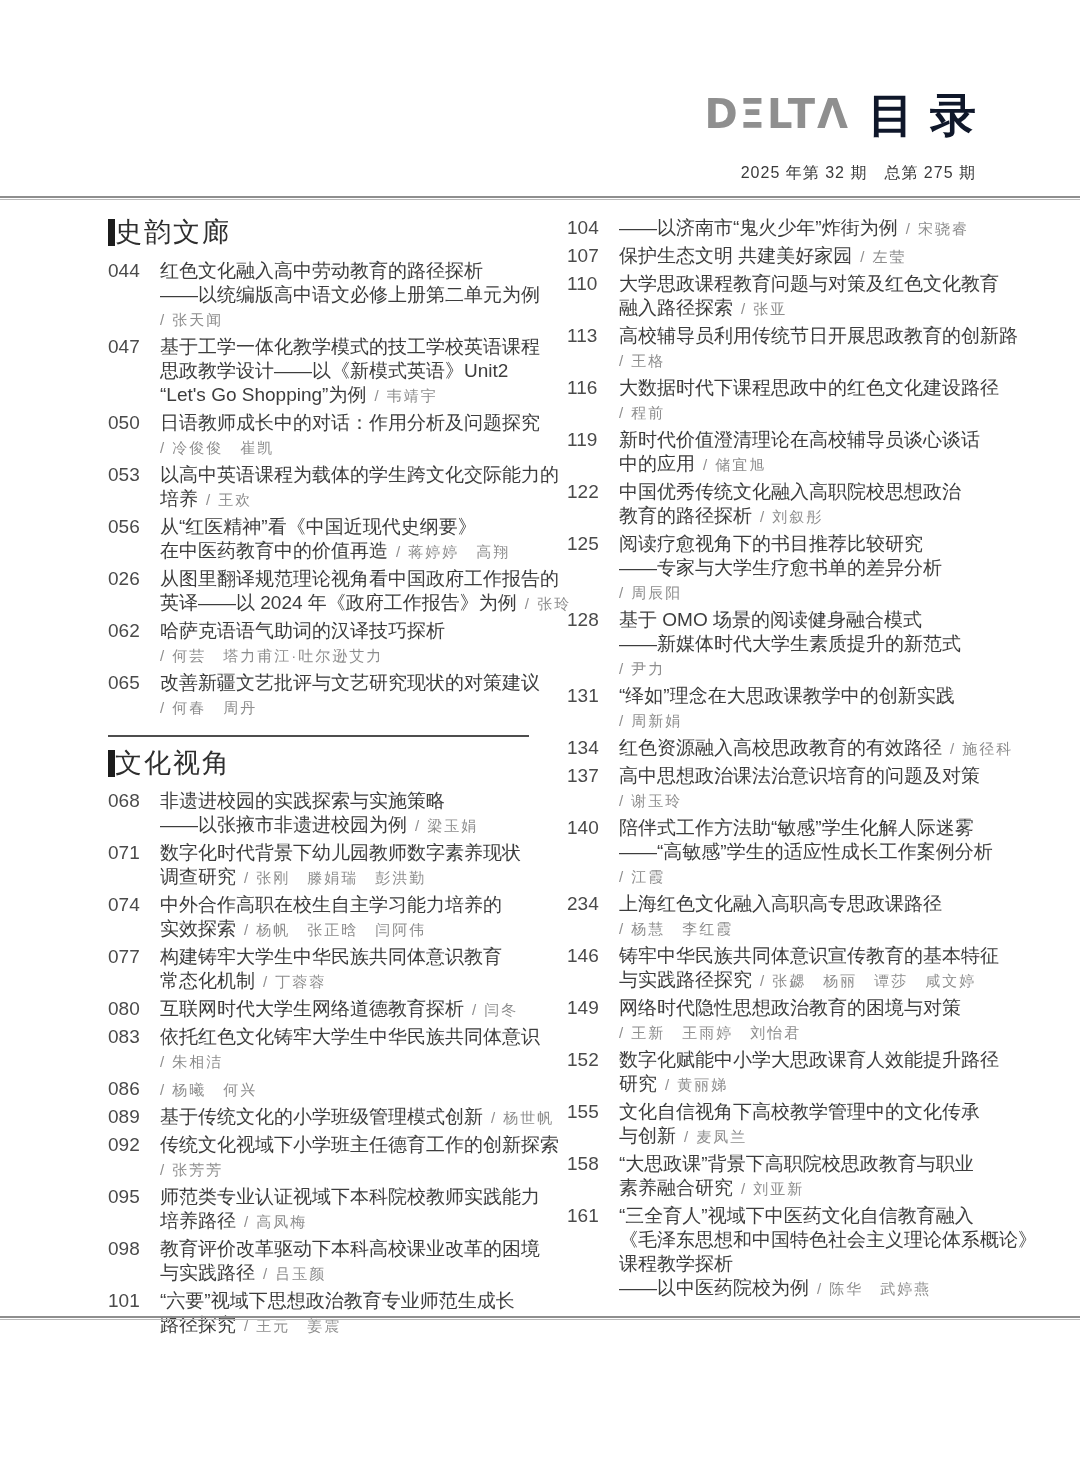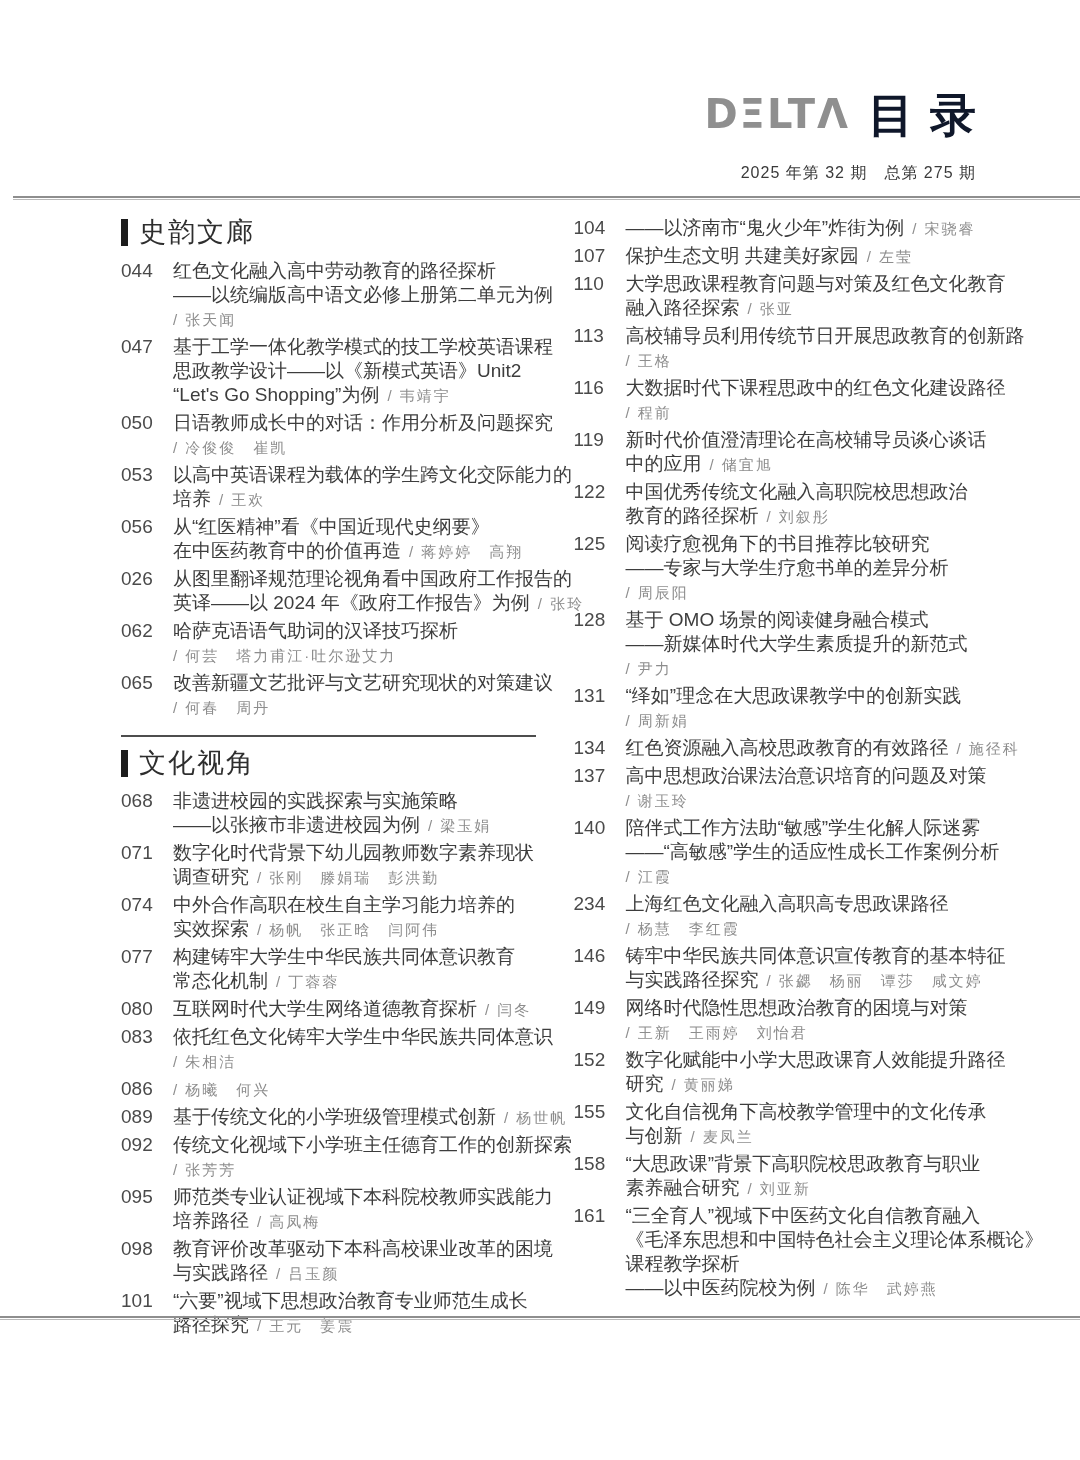--- a/index.html
+++ b/index.html
@@ -4,21 +4,20 @@
 <style>
   * { box-sizing: border-box; }
   html,body { margin:0; padding:0; background:#ffffff; }
   .page {
     position: relative;
     width: 1080px;
     height: 1460px;
     background: #ffffff;
     font-family: "Liberation Sans", sans-serif;
     overflow: hidden;
-    padding-left: 13px;
   }
   
   .header-inner {
     display: flex;
     flex-direction: column;
     align-items: flex-end;
     padding: 92px 104px 0 0;
   }
   .logo-row { display: flex; align-items: flex-end; gap: 18px; }
   .logo {
@@ -56,21 +55,20 @@
   .columns {
     display: flex;
     gap: 38px;
     padding: 16px 92px 0 108px;
   }
   .col { flex: 1; min-width: 0; }
   
   .section-header {
     display: flex;
     align-items: center;
-    gap: 11px;
     margin: 2px 0 11px 0;
   }
   .section-bar {
     width: 7px;
     height: 27px;
     background: #1c1c1c;
     flex: 0 0 7px;
   }
   .section-title {
     font-size: 27px;

